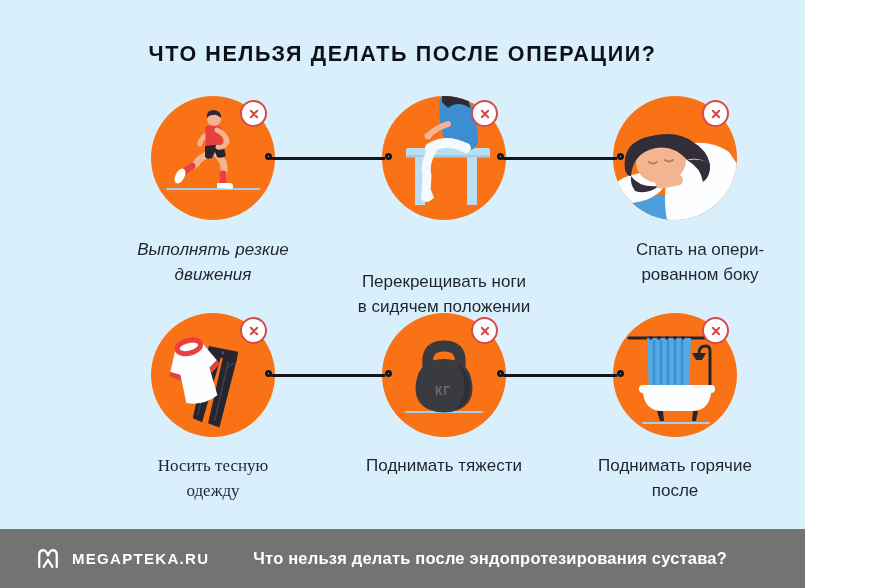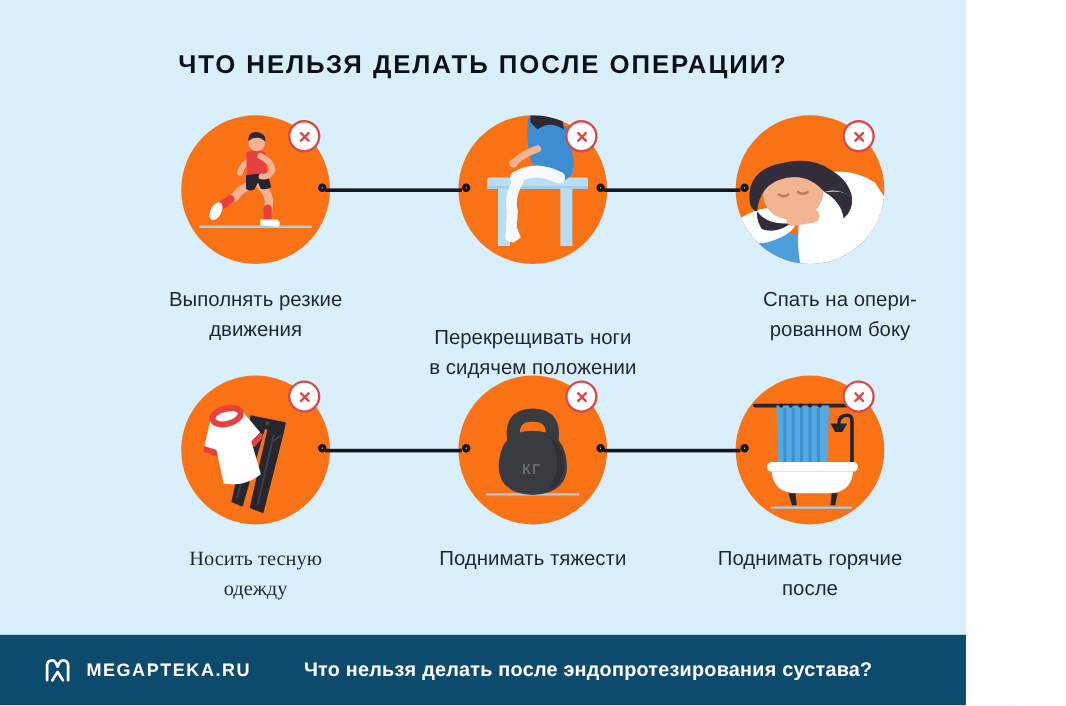--- a/index.html
+++ b/index.html
@@ -34,21 +34,21 @@
     border:3px solid #15151c; border-radius:50%; top:-6.5px;
   }
   .dot.left { left:-6.5px; }
   .dot.right { right:-6.5px; }
   .caption {
     position:absolute; width:240px; text-align:center;
     font-size:17px; line-height:24.5px; color:#1f252e;
   }
   .footer {
     position:absolute; left:0; bottom:0; width:888px; height:59px;
-    background:#0c4a6e; display:flex; align-items:center;
+    background:#737373; display:flex; align-items:center;
     padding-left:34px; color:#ffffff;margin-top:28px;
   }
   .brand { display:flex; align-items:center; gap:10px; }
   .brand-text { font-weight:bold; font-size:15px; letter-spacing:1.3px; }
   .tagline { margin-left:44px; font-weight:bold; font-size:16.5px; letter-spacing:0.2px; }
   svg text { font-family:"Liberation Sans", sans-serif; }
 </style>
 </head>
 <body>
 
@@ -128,21 +128,21 @@
 
   <div class="connector" style="left:271px; top:156.5px;">
     <span class="dot left"></span>
     <span class="dot right"></span>
   </div>
   <div class="connector" style="left:503px; top:156.5px;">
     <span class="dot left"></span>
     <span class="dot right"></span>
   </div>
 
-  <div class="caption" style="left:93px; top:238px;">
+  <div class="caption" style="left:93px; top:238px;font-style:italic;">
     <div>Выполнять резкие</div>
     <div>движения</div>
   </div>
   <div class="caption" style="left:324px; top:238px;margin-top:32px;">
     <div>Перекрещивать ноги</div>
     <div>в сидячем положении</div>
   </div>
   <div class="caption" style="left:580px; top:238px;">
     <div>Спать на опери-</div>
     <div>рованном боку</div>

